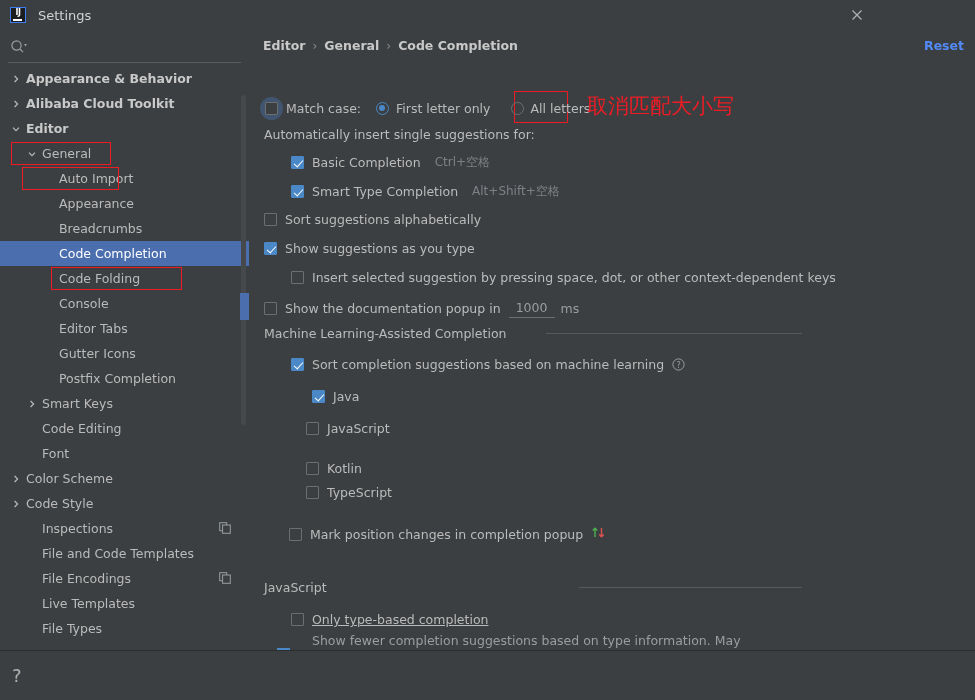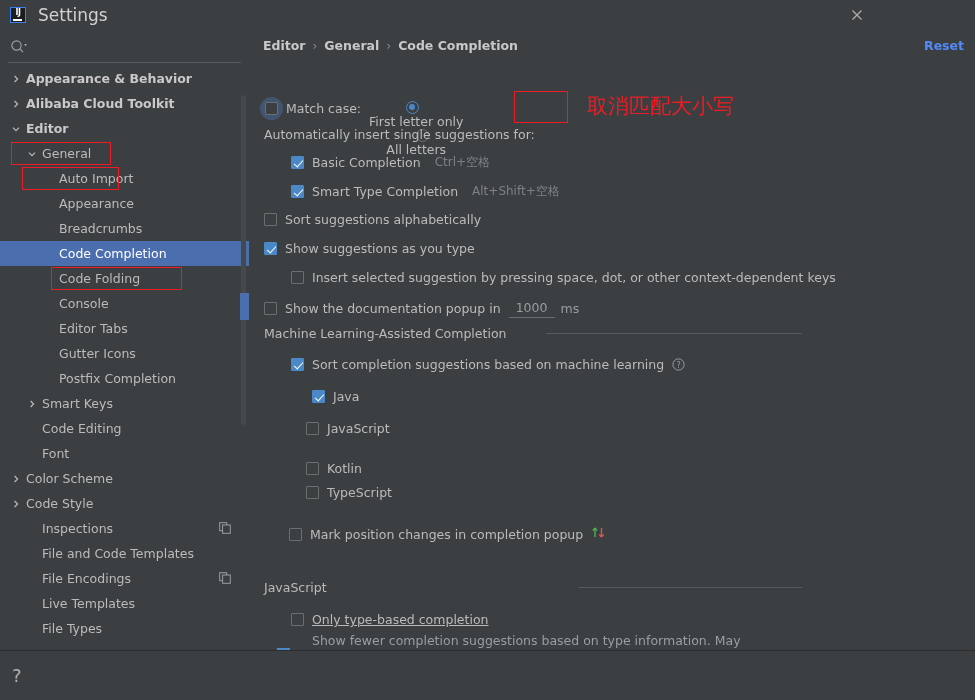--- a/index.html
+++ b/index.html
@@ -36,21 +36,21 @@
     font-size: 8px; color: #ffffff; font-weight: bold;
     line-height: 9px; letter-spacing: -0.5px;
     margin-bottom: 5px;
     font-family: "DejaVu Sans", "Liberation Sans", sans-serif;
   }
   .ij-logo:after {
     content: ""; position: absolute; left: 2px; bottom: 1px;
     width: 9px; height: 2px; background: #ffffff;
   }
   .title-text {
-    margin-left: 12px; font-size: 17px; color: #d2d2d2;
+    margin-left: 12px; font-size: 13px; color: #d2d2d2;
   }
   .close-btn {
     position: absolute; right: 12px; top: 7px;
     width: 16px; height: 16px; cursor: pointer;
   }
   .close-btn svg { display:block; }
 
   
   .sidebar {
     position: absolute; left: 0; top: 30px; width: 249px; height: 620px;
@@ -369,21 +369,21 @@
 
     <div class="row" style="left:16px; top:71px;">
       <div style="position:relative; display:flex; align-items:center;">
         <div class="cb-focus"></div>
         <div class="cb"></div>
       </div>
       <span class="cb-label">Match case:</span>
     </div>
     <div class="redbox" style="left:265px; top:61px; width:54px; height:32px;"></div>
 
-    <div class="row" style="left:113px; top:71px;flex-direction:column;">
+    <div class="row" style="left:127px; top:71px;">
       <div class="rb selected"></div>
       <span class="rb-label">First letter only</span>
       <div class="rb" style="margin-left:20px;"></div>
       <span class="rb-label">All letters</span>
     </div>
 
     <div class="annot" style="left:338px; top:62px;">取消匹配大小写</div>
 
     <div class="row" style="left:15px; top:97px;">
       <span>Automatically insert single suggestions for:</span>

